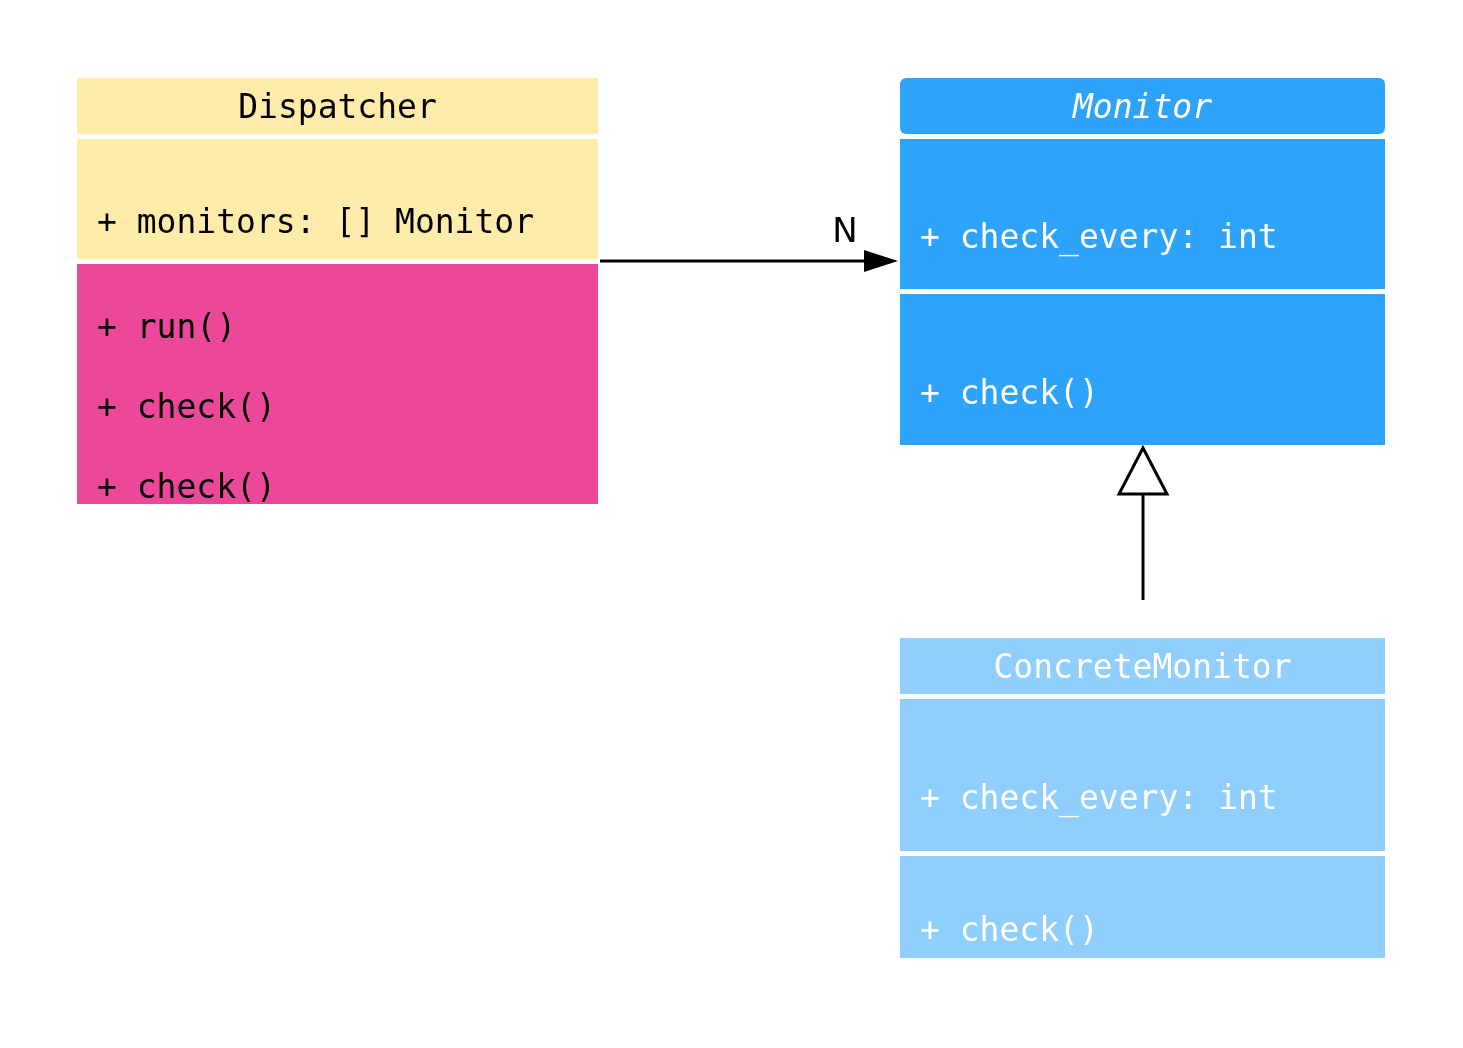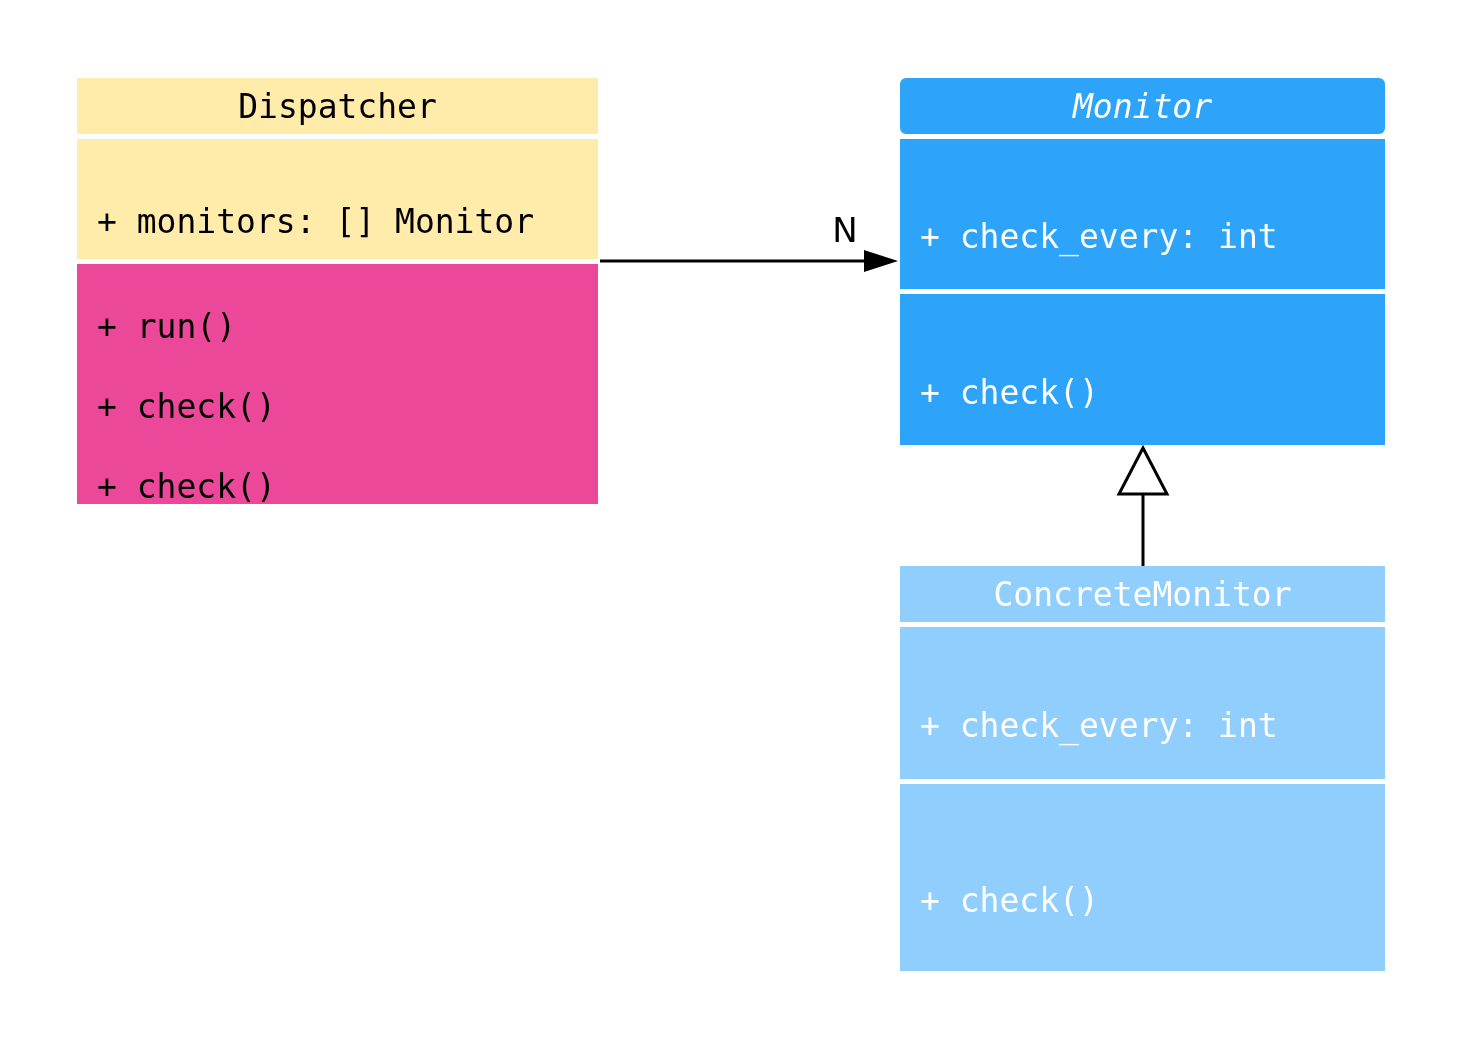--- a/index.html
+++ b/index.html
@@ -53,21 +53,21 @@
     margin-top: 46px;
   }
   
   .box-dispatcher { left: 77px; top: 78px; width: 521px; height: 367px; }
   .box-dispatcher .sec-attrs { flex: 0 0 120px; }
   
   .box-monitor { left: 900px; top: 78px; width: 485px; height: 367px; }
   .box-monitor .sec-attrs { flex: 0 0 150px; }
   .box-monitor .title-text { font-style: italic; }
   
-  .box-concrete { left: 900px; top: 566px; width: 485px; height: 405px; }
+  .box-concrete { left: 900px; top: 638px; width: 485px; height: 320px; }
   .box-concrete .sec-attrs { flex: 0 0 152px; }
 
   .edge-label {
     font-family: "DejaVu Sans", sans-serif;
     font-size: 34px;
     fill: #000000;
   }
 </style>
 </head>
 <body>

